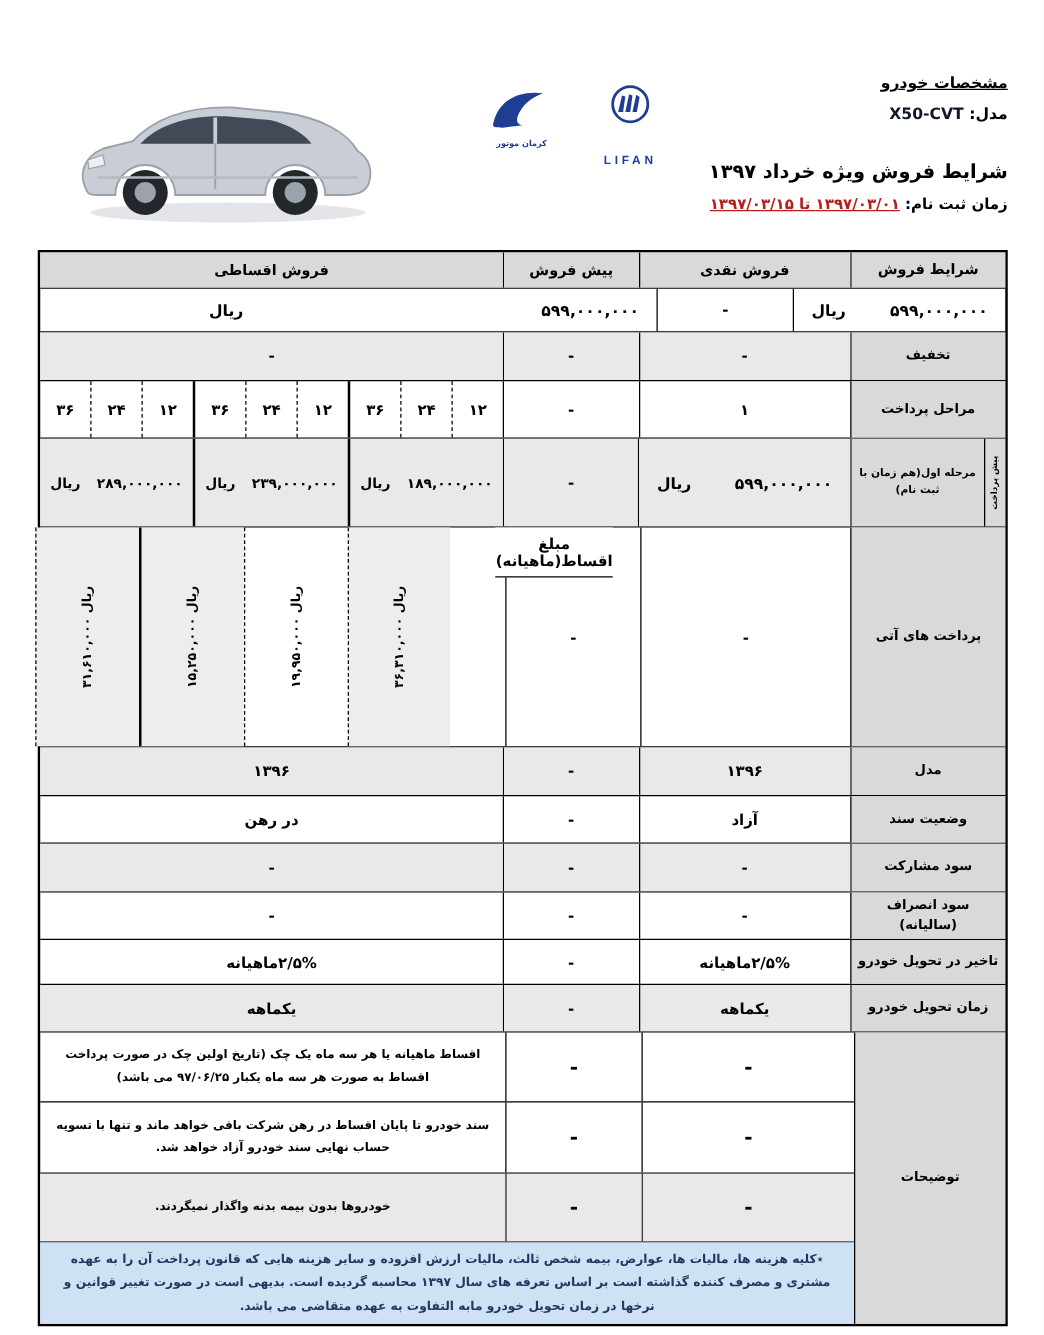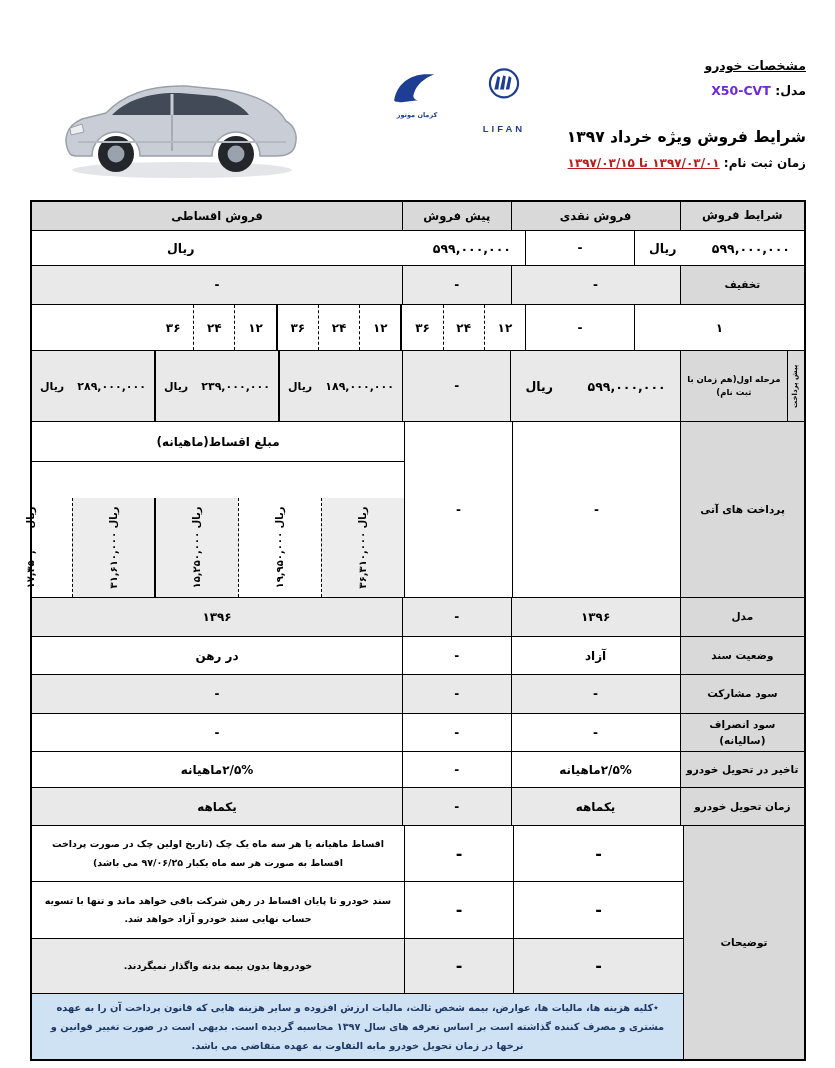--- a/index.html
+++ b/index.html
@@ -2,21 +2,21 @@
 <html lang="fa"><head>
 <meta charset="utf-8">
 <style>
   html,body{margin:0;padding:0;background:#f2f2f2;}
   .page{position:relative;width:835px;height:1068px;background:#ffffff;margin:0 auto;
         font-family:"DejaVu Sans",sans-serif;direction:rtl;overflow:hidden;color:#000;}
   
   .head-right{position:absolute;top:58px;right:29px;text-align:right;}
   .specs-heading{font-size:12.5px;font-weight:bold;text-decoration:underline;margin-bottom:10px;}
   .model-line{font-size:12.5px;font-weight:bold;}
-  .model-value{color:#6d28d9;direction:ltr;unicode-bidi:embed;}
+  .model-value{color:#0f172a;direction:ltr;unicode-bidi:embed;}
   .sale-title{font-size:15.5px;font-weight:bold;margin-top:30px;text-align:right;}
   .reg-line{font-size:12px;font-weight:bold;margin-top:10px;}
   .reg-value{color:#b91c1c;text-decoration:underline;}
   .logos{position:absolute;top:66px;left:388px;display:flex;direction:ltr;gap:36px;align-items:flex-start;}
   .logo-block{text-align:center;}
   .logo-caption-fa{font-size:6.5px;font-weight:bold;color:#1e3e94;margin-top:1px;}
   .logo-caption-en{font-size:9.5px;font-weight:bold;color:#1e3e94;letter-spacing:3px;margin-top:13px;font-family:"Liberation Sans",sans-serif;}
   .car{position:absolute;top:58px;left:48px;width:268px;height:132px;}
   
   .table{position:absolute;top:200px;right:29px;width:776px;border:2px solid #000;box-sizing:border-box;background:#fff;}
@@ -42,21 +42,21 @@
   .grpcell{flex:1;box-sizing:border-box;border-left:2px solid #000;display:flex;align-items:center;justify-content:space-between;
        padding:0 8px;font-weight:bold;font-size:11px;}
   .grpcell:last-child{border-left:none;}
   .grpcell .num{direction:ltr;unicode-bidi:embed;}
   
   .firstlabel{padding:0;display:flex;}
   .vstrip{width:17px;box-sizing:border-box;border-left:1px solid #000;display:flex;align-items:center;justify-content:center;height:100%;}
   .vstrip span{transform:rotate(-90deg);white-space:nowrap;font-size:7px;font-weight:bold;}
   .firsttext{flex:1;display:flex;align-items:center;justify-content:center;font-size:8.5px;font-weight:bold;padding:0 2px;}
   
-  .instcol{flex-direction:column;padding:0;align-items:stretch;gap:36px;}
+  .instcol{flex-direction:row;padding:0;align-items:stretch;gap:36px;}
   .subhdr{height:40px;box-sizing:border-box;border-bottom:1px solid #000;display:flex;align-items:center;justify-content:center;
           font-size:12px;font-weight:bold;background:#fff;}
   .rotrow{display:flex;flex:1;}
   .rot{transform:rotate(-90deg);direction:ltr;unicode-bidi:embed;white-space:nowrap;font-size:10px;font-weight:bold;}
   .shade{background:#ededed;}
   
   .notesec{display:flex;}
   .notes-body{flex:1;display:flex;flex-direction:column;}
   .nrow{display:flex;border-bottom:1px solid #000;}
   .ncell-cash{width:170px;}
@@ -143,20 +143,21 @@
     </div>
 
     <div class="row" style="height:38px">
       <div class="cell col-label">تخفیف</div>
       <div class="cell col-cash bg-gray">-</div>
       <div class="cell col-presale bg-gray">-</div>
       <div class="cell col-inst bg-gray">-</div>
     </div>
 
     <div class="row" style="height:45px">
+      <div class="cell col-label">مراحل پرداخت</div>
       <div class="cell col-cash">۱</div>
       <div class="cell col-presale">-</div>
       <div class="cell col-inst" style="padding:0">
         <div class="subwrap">
           <div class="sub">۱۲</div>
           <div class="sub">۲۴</div>
           <div class="sub">۳۶</div>
           <div class="sub">۱۲</div>
           <div class="sub">۲۴</div>
           <div class="sub">۳۶</div>

